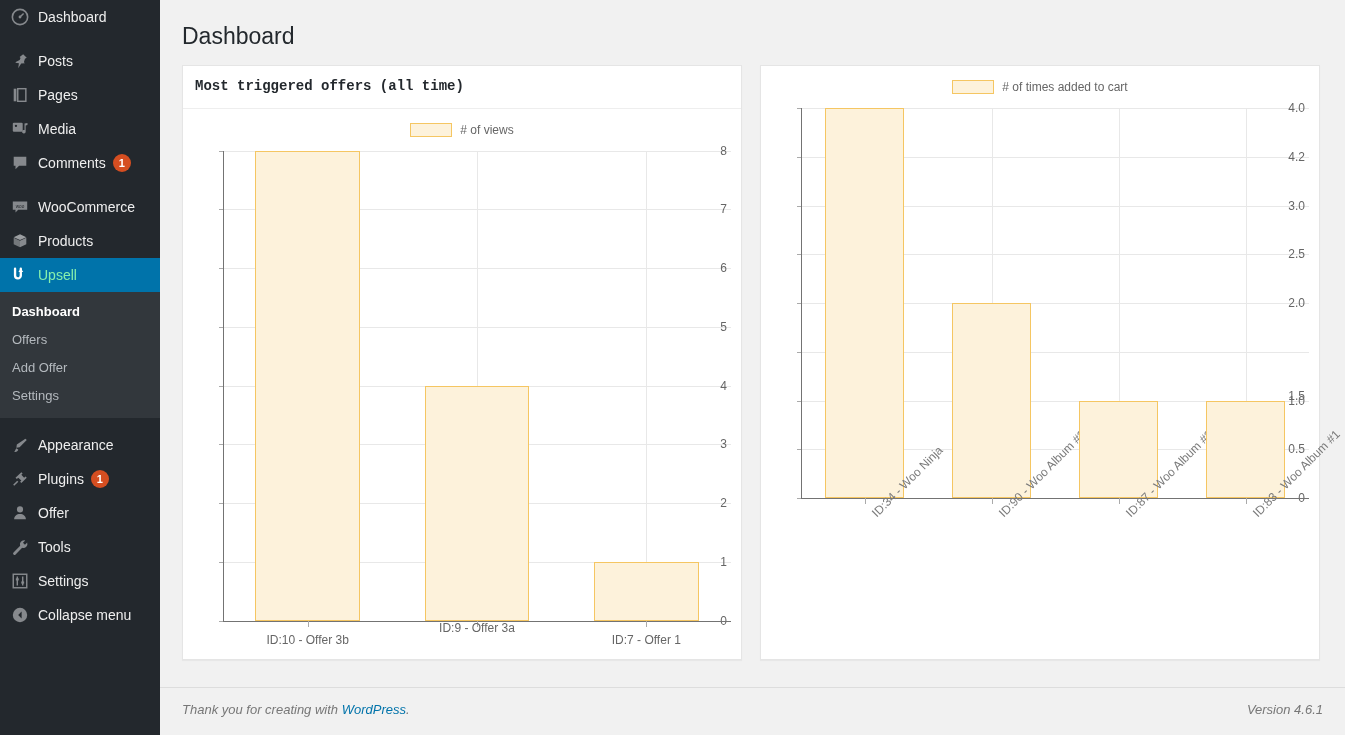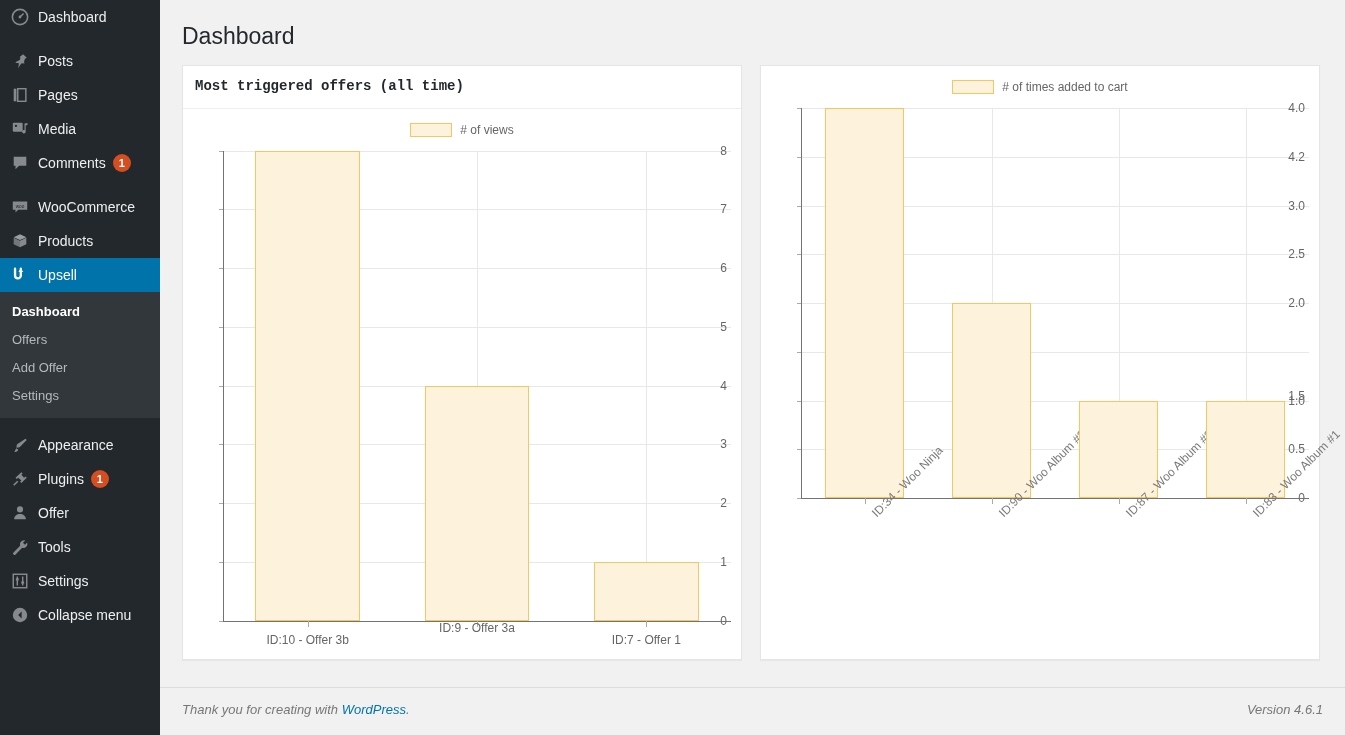--- a/index.html
+++ b/index.html
@@ -34,21 +34,21 @@
   .menu-top .mi {
     width: 24px; height: 20px;
     display: inline-flex; align-items: center; justify-content: center;
     margin-right: 6px;
     flex: 0 0 24px;
     opacity: .75;
   }
   .menu-top .mi svg { display:block; }
   .menu-top .mlabel { white-space: nowrap; }
   .menu-top.current {
-    background: #0073aa; color: #ffffff;
+    background: #0073aa; color: #86efac;
   }
   .menu-top.current .mi { opacity: 1; }
   .menu-top.current:after {
     content: ""; position: absolute; right: -8px; top: 50%;
     margin-top: -8px;
     border-style: solid; border-width: 8px 0 8px 8px;
     border-color: transparent transparent transparent #f1f1f1;
   }
   .menu-sep { height: 10px; background: #23282d; }
 

